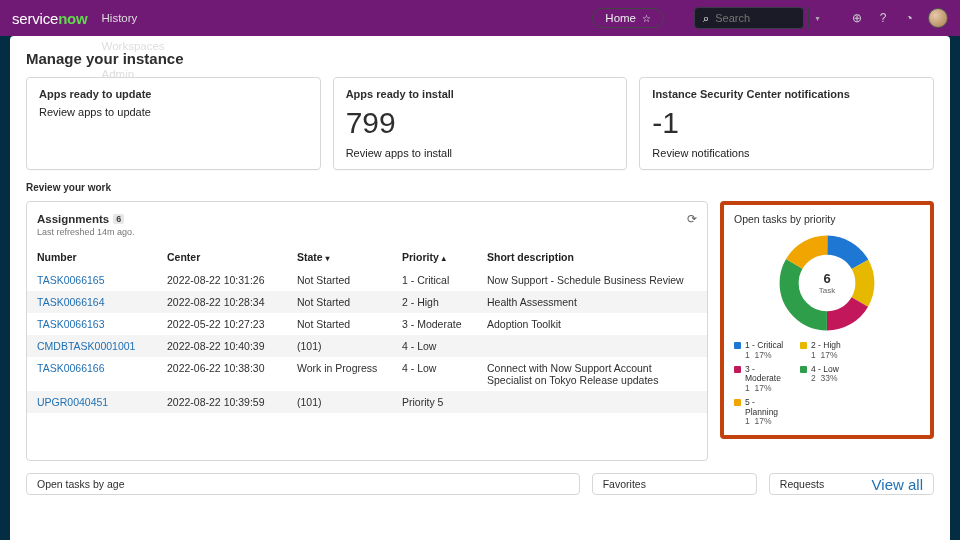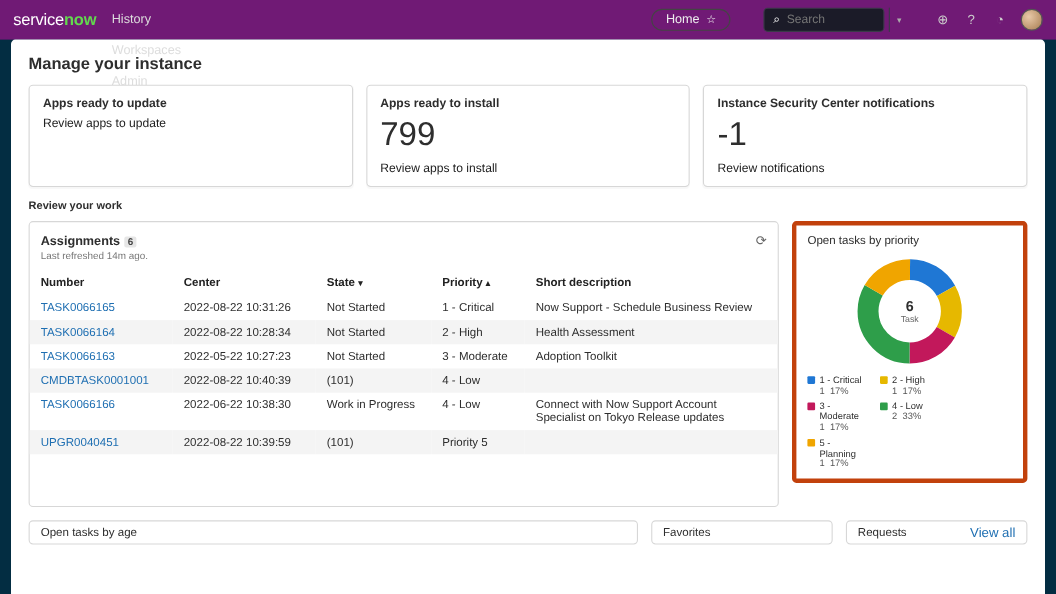--- a/index.html
+++ b/index.html
@@ -51,21 +51,21 @@
   .legend { display: flex; flex-wrap: wrap; gap: 4px 10px; font-size: 8.5px; margin-top: 6px; }
   .leg-item { display: flex; align-items: flex-start; gap: 4px; width: 56px; }
   .swatch { width: 7px; height: 7px; border-radius: 1px; margin-top: 1px; flex-shrink: 0; }
   .leg-text { line-height: 1.15; }
   .leg-sub { color: #555; }
   .bottom-row { display: flex; gap: 12px; margin-top: 12px; }
   .bottom-card { border: 1px solid #d7d7d7; border-radius: 4px; padding: 8px 10px; height: 22px; display:flex; align-items:center; font-size: 10.5px; }
   .bottom-card.w1 { flex: 1.3; }
   .bottom-card.w2 { flex: 0.35; }
   .bottom-card.w3 { flex: 0.35; justify-content: space-between; }
-  .viewall { color: #1f6fb2; font-size: 12px; }
+  .viewall { color: #1f6fb2; font-size: 15px; }
   .star { font-size: 10px; }
 </style>
 </head>
 <body>
 
 <div class="topbar">
   <div class="logo">
     <span>service</span><span class="now">now</span>
   </div>
   <div class="nav-items">

